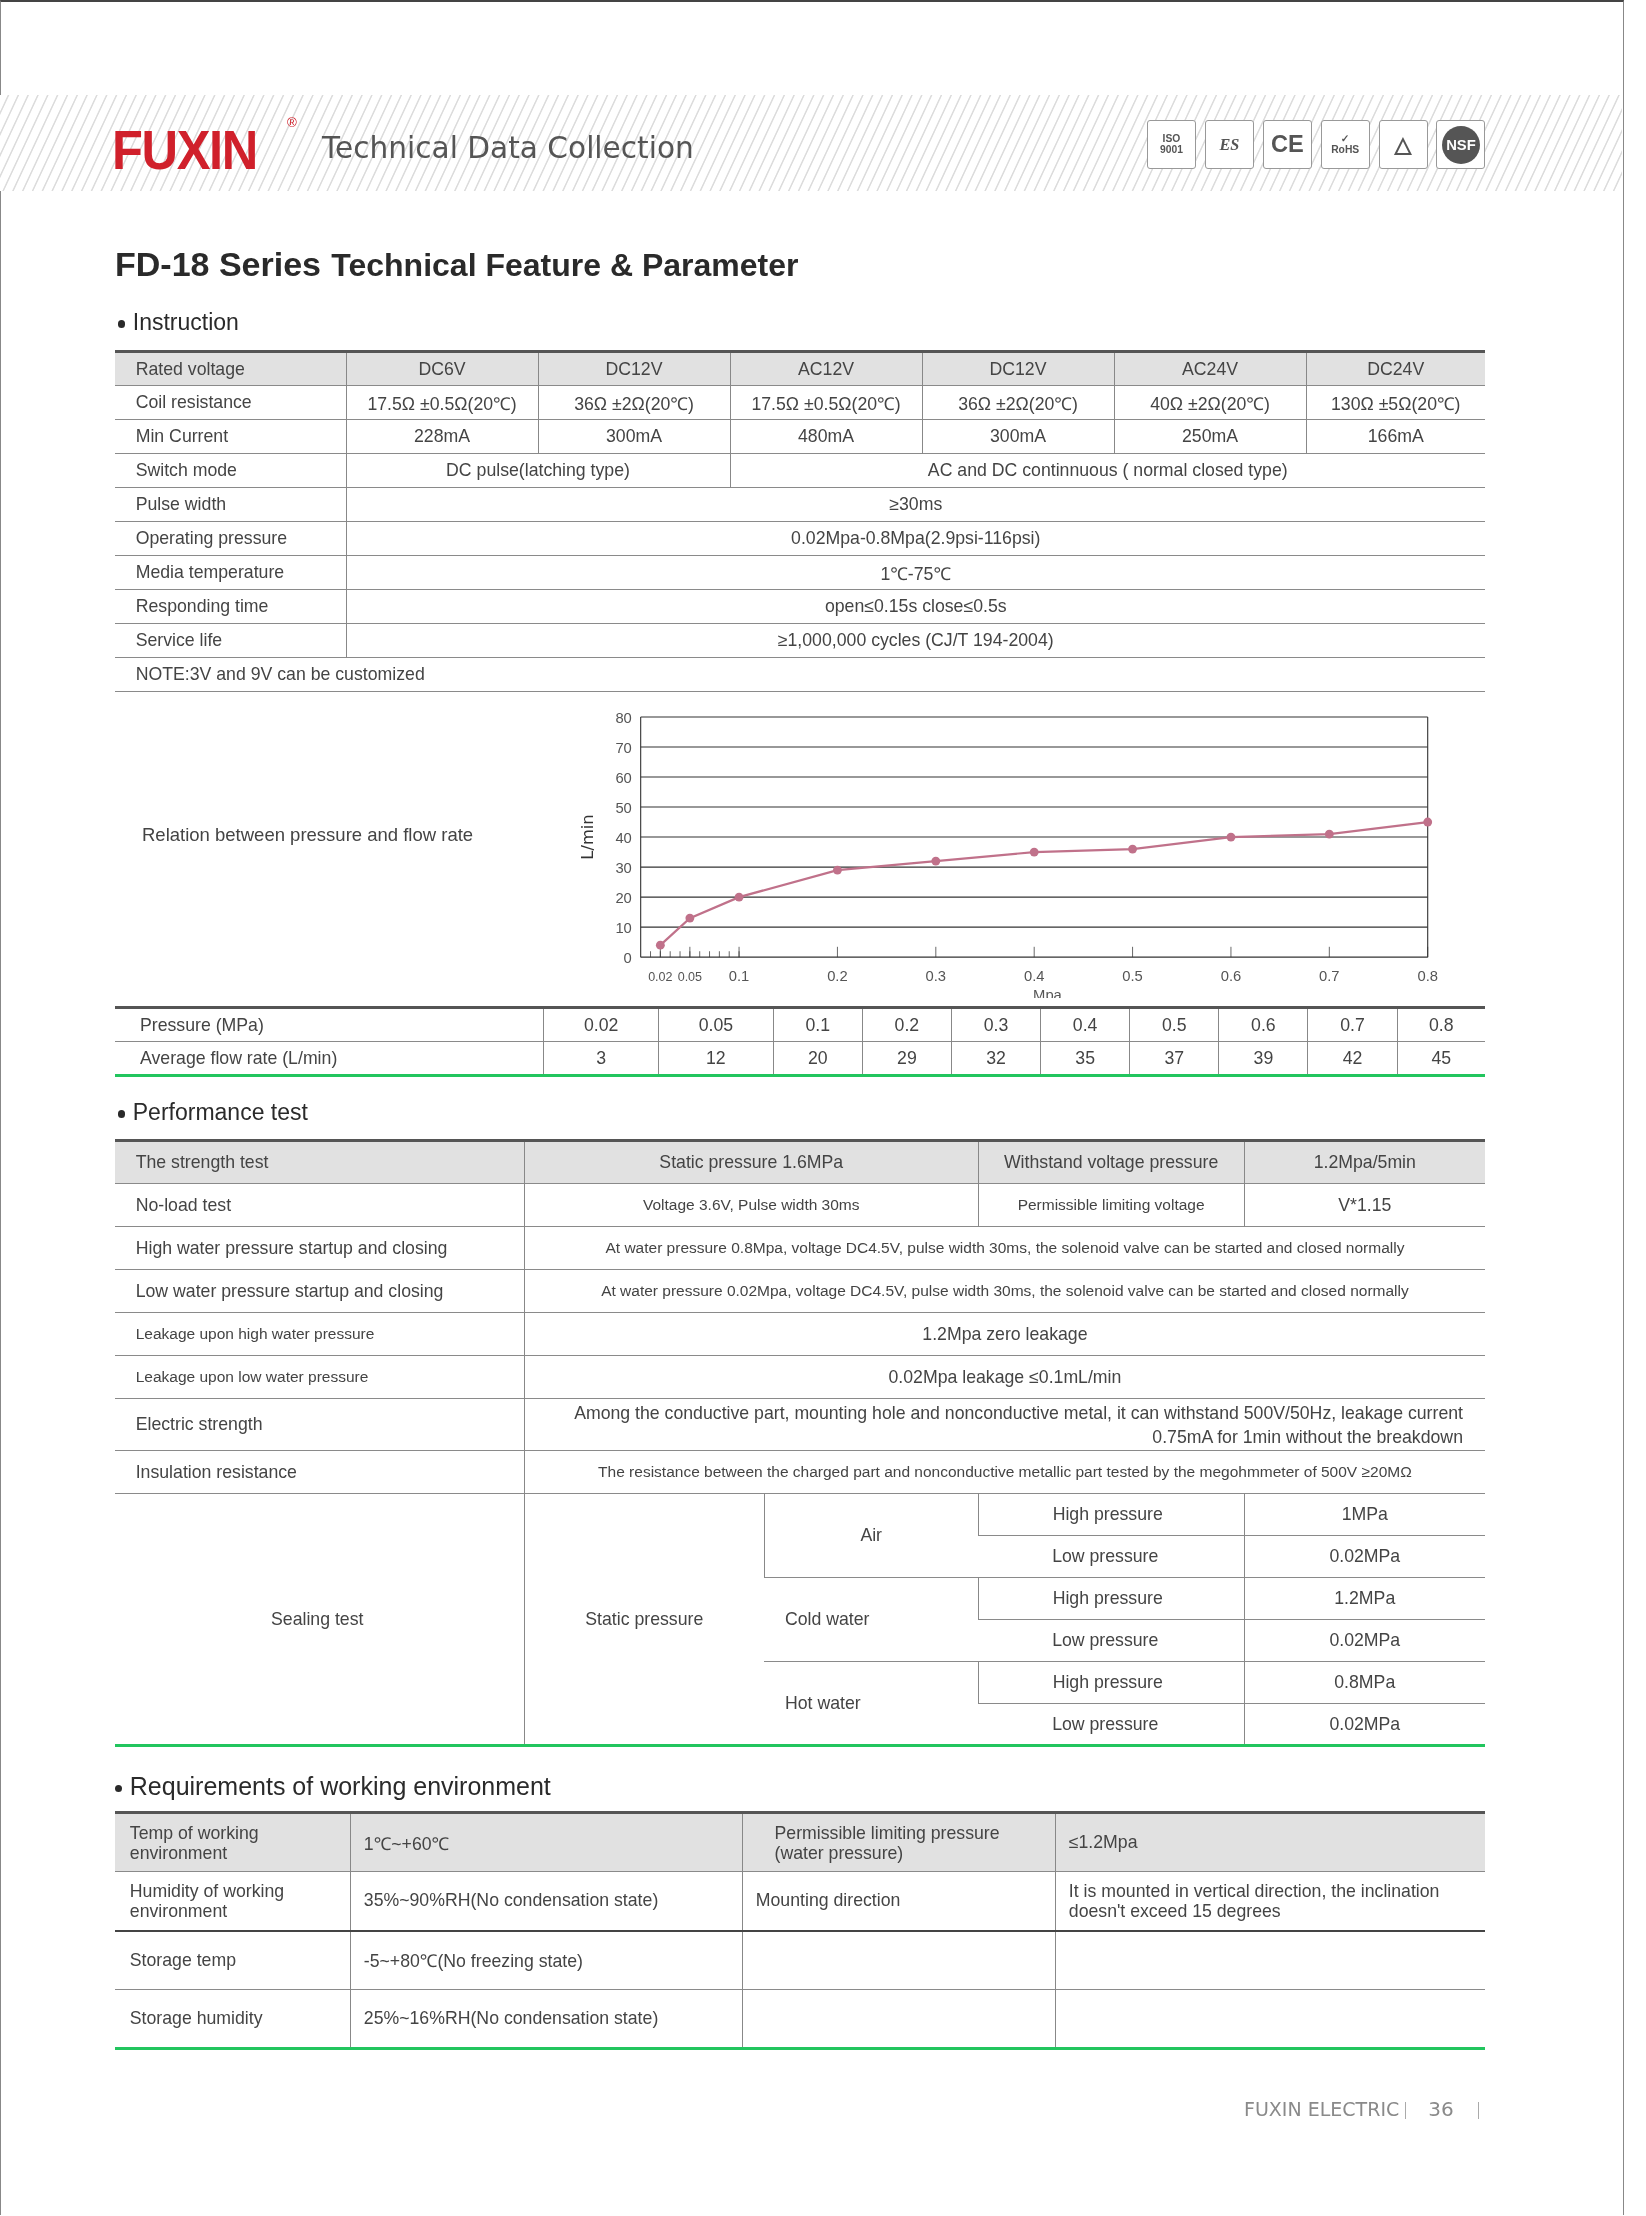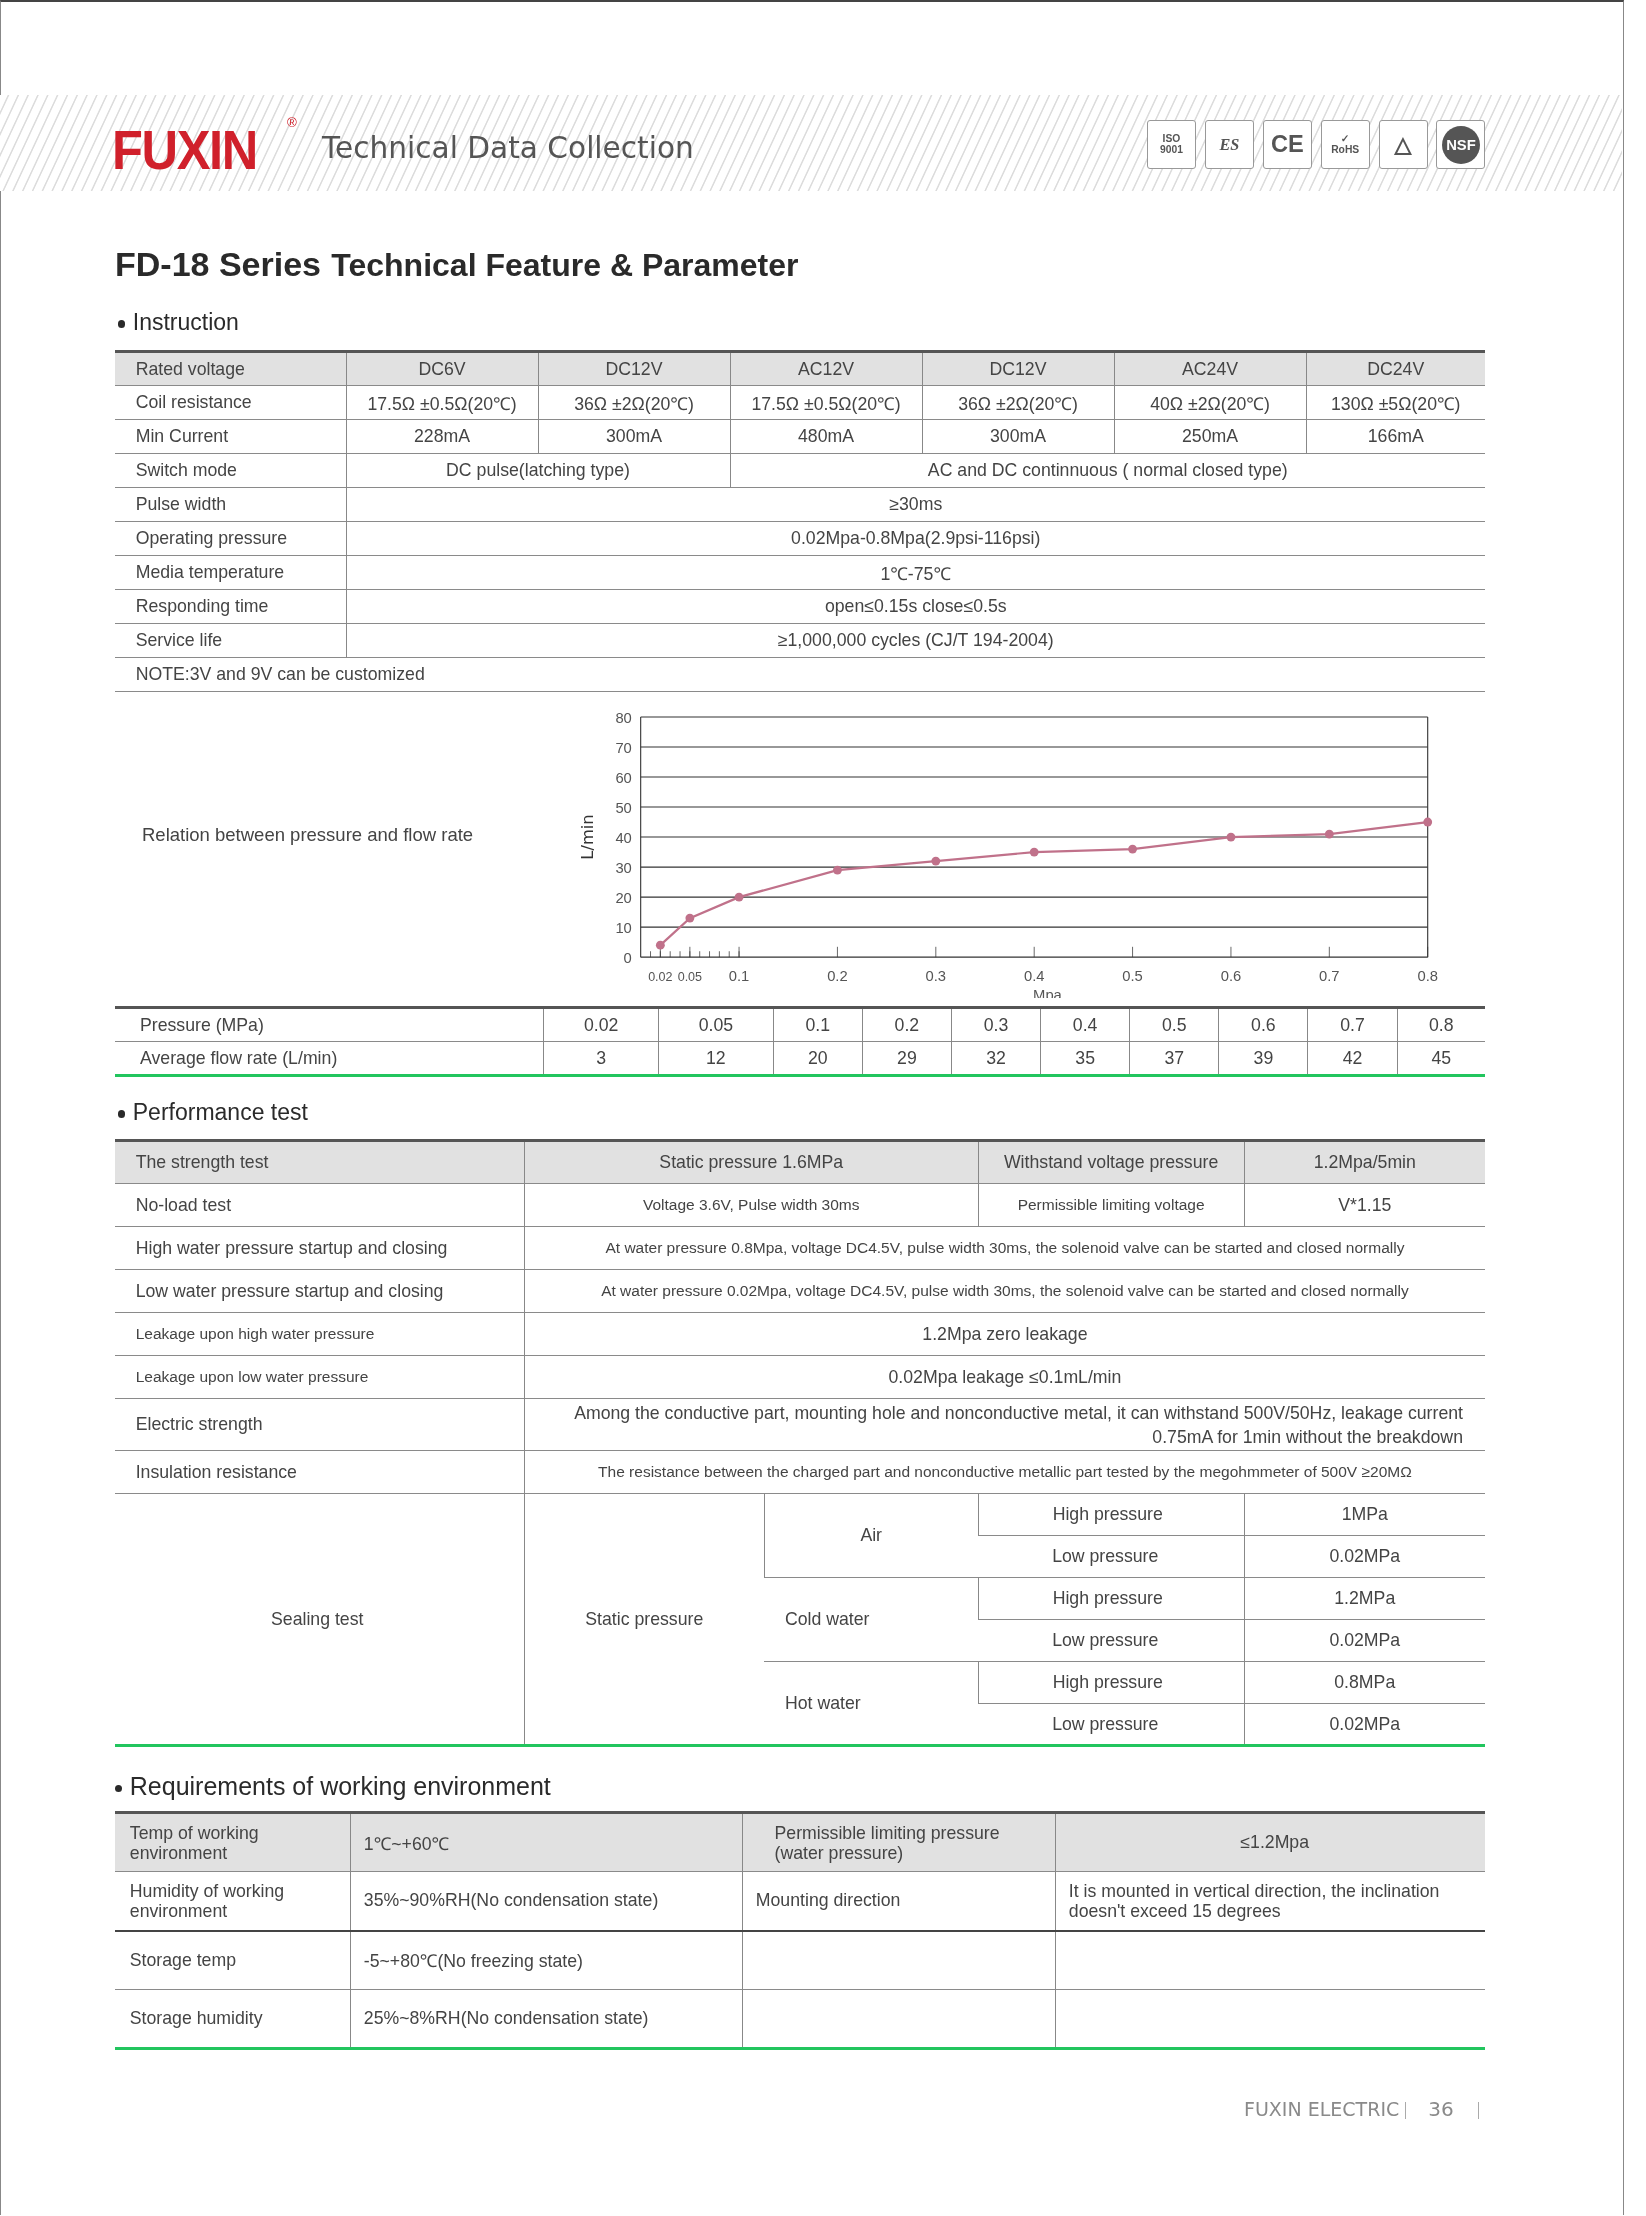--- a/index.html
+++ b/index.html
@@ -337,37 +337,37 @@
       <col style="width:235px">
       <col style="width:392px">
       <col style="width:313px">
       <col style="width:430px">
     </colgroup>
   <tbody>
       <tr class="hdr thick-top">
     <td style="line-height:20px;padding-left:14.8px;">Temp of working environment</td>
     <td>1℃~+60℃</td>
     <td style="line-height:20px;padding-left:32px;">Permissible limiting pressure (water pressure)</td>
-    <td style="text-align:center;margin-left:16px;">≤1.2Mpa</td>
+    <td style="margin-left:16px;">≤1.2Mpa</td>
   </tr>
   <tr style="border-bottom:2.2px solid #444;">
     <td style="line-height:20px;padding-left:14.8px;">Humidity of working environment</td>
     <td>35%~90%RH(No condensation state)</td>
     <td>Mounting direction</td>
     <td style="line-height:20px;">It is mounted in vertical direction, the inclination doesn't exceed 15 degrees</td>
   </tr>
   <tr>
     <td style="padding-left:14.8px;">Storage temp</td>
     <td>-5~+80℃(No freezing state)</td>
     <td></td>
     <td></td>
   </tr>
   <tr class="thick-bot">
     <td style="padding-left:14.8px;">Storage humidity</td>
-    <td>25%~8%RH(No condensation state)</td>
+    <td>25%~16%RH(No condensation state)</td>
     <td></td>
     <td></td>
   </tr>
 </tbody>
   </table>
 
 <div class="footer">
   <span>FUXIN ELECTRIC</span>
   <span class="bar"></span>
   <span class="pg">36</span>

